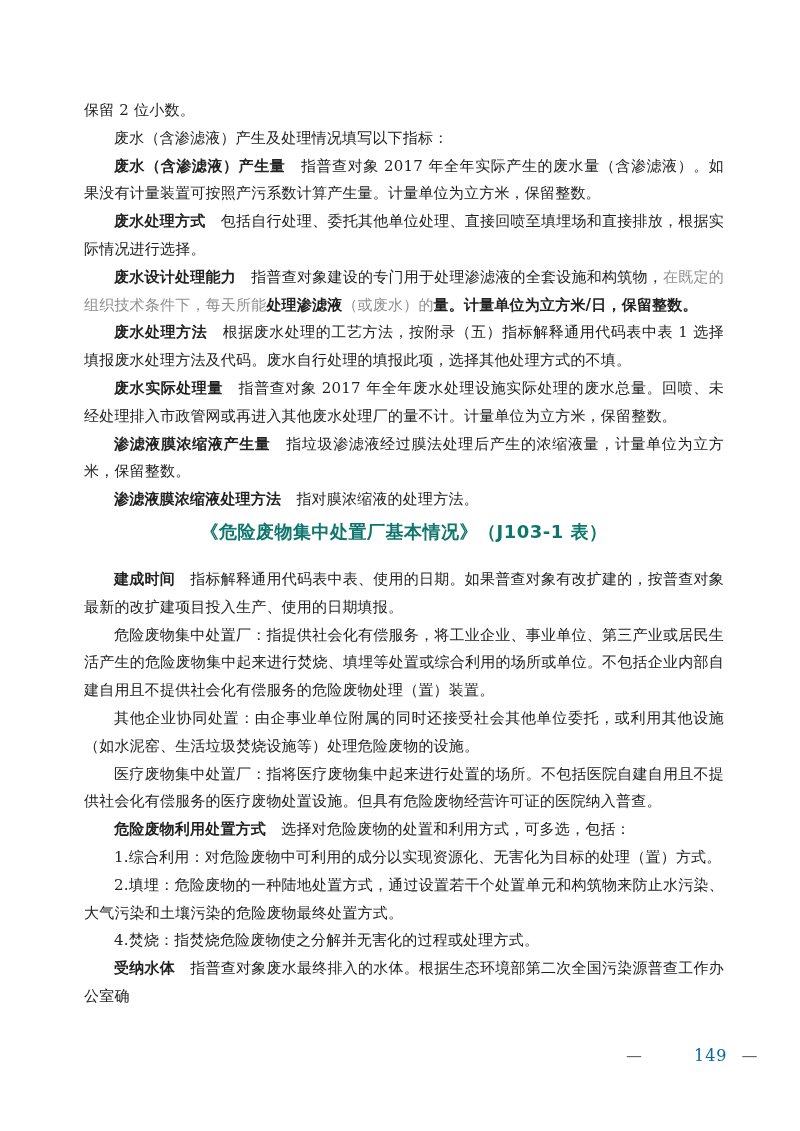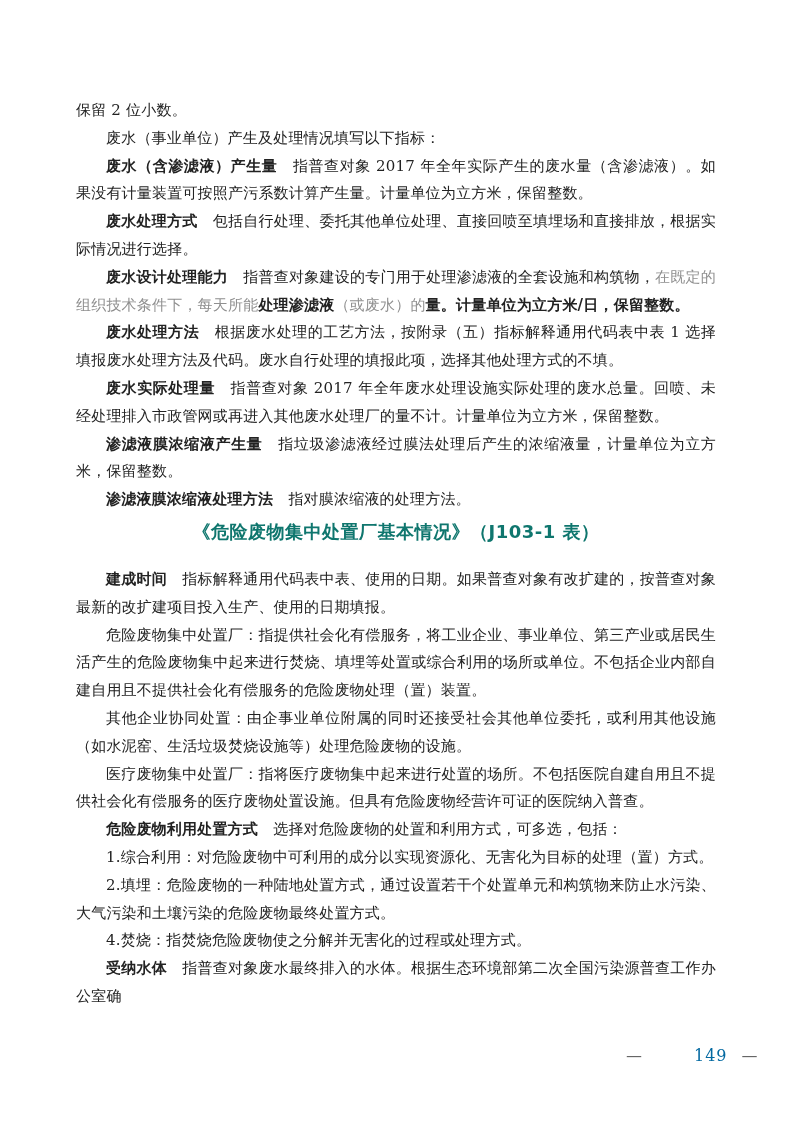--- a/index.html
+++ b/index.html
@@ -11,21 +11,21 @@
     position: relative;
     width: 800px;
     height: 1131px;
     background: #ffffff;
     overflow: hidden;
     font-family: "DejaVu Serif", "Liberation Serif", serif;
     color: #222222;
   }
   .doc-body {
     position: absolute;
-    left: 76px;
+    left: 84px;
     top: 97px;
     width: 640px;
   }
   .doc-body p {
     margin: 0;
     font-size: 15px;
     line-height: 27.8px;
     text-align: justify;
     letter-spacing: 0.2px;
     word-break: break-all;
@@ -71,21 +71,21 @@
     margin-left: 38px;
   }
 </style>
 </head>
 <body>
 
 <div class="page">
   <div class="doc-body">
     <div id="paras-before">
         <p class=""><span class="">保留 2 位小数。</span></p>
-        <p class="indent"><span class="">废水（事业单位）产生及处理情况填写以下指标：</span></p>
+        <p class="indent"><span class="">废水（含渗滤液）产生及处理情况填写以下指标：</span></p>
         <p class="indent"><span class="run-b ">废水（含渗滤液）产生量</span><span class="">　指普查对象 2017 年全年实际产生的废水量（含渗滤液）。如果没有计量装置可按照产污系数计算产生量。计量单位为立方米，保留整数。</span></p>
         <p class="indent"><span class="run-b ">废水处理方式</span><span class="">　包括自行处理、委托其他单位处理、直接回喷至填埋场和直接排放，根据实际情况进行选择。</span></p>
         <p class="indent"><span class="run-b ">废水设计处理能力</span><span class="">　指普查对象建设的专门用于处理渗滤液的全套设施和构筑物，</span><span class="run-g">在既定的组织技术条件下，每天所能</span><span class="run-b ">处理渗滤液</span><span class="run-g">（或废水）的</span><span class="run-b ">量。计量单位为立方米/日，保留整数。</span></p>
         <p class="indent"><span class="run-b ">废水处理方法</span><span class="">　根据废水处理的工艺方法，按附录（五）指标解释通用代码表中表 1 选择填报废水处理方法及代码。废水自行处理的填报此项，选择其他处理方式的不填。</span></p>
         <p class="indent"><span class="run-b ">废水实际处理量</span><span class="">　指普查对象 2017 年全年废水处理设施实际处理的废水总量。回喷、未经处理排入市政管网或再进入其他废水处理厂的量不计。计量单位为立方米，保留整数。</span></p>
         <p class="indent"><span class="run-b ">渗滤液膜浓缩液产生量</span><span class="">　指垃圾渗滤液经过膜法处理后产生的浓缩液量，计量单位为立方米，保留整数。</span></p>
         <p class="indent"><span class="run-b ">渗滤液膜浓缩液处理方法</span><span class="">　指对膜浓缩液的处理方法。</span></p>
       </div>
     <h1 class="heading">《危险废物集中处置厂基本情况》（J103-1 表）</h1>
     <div id="paras-after">

